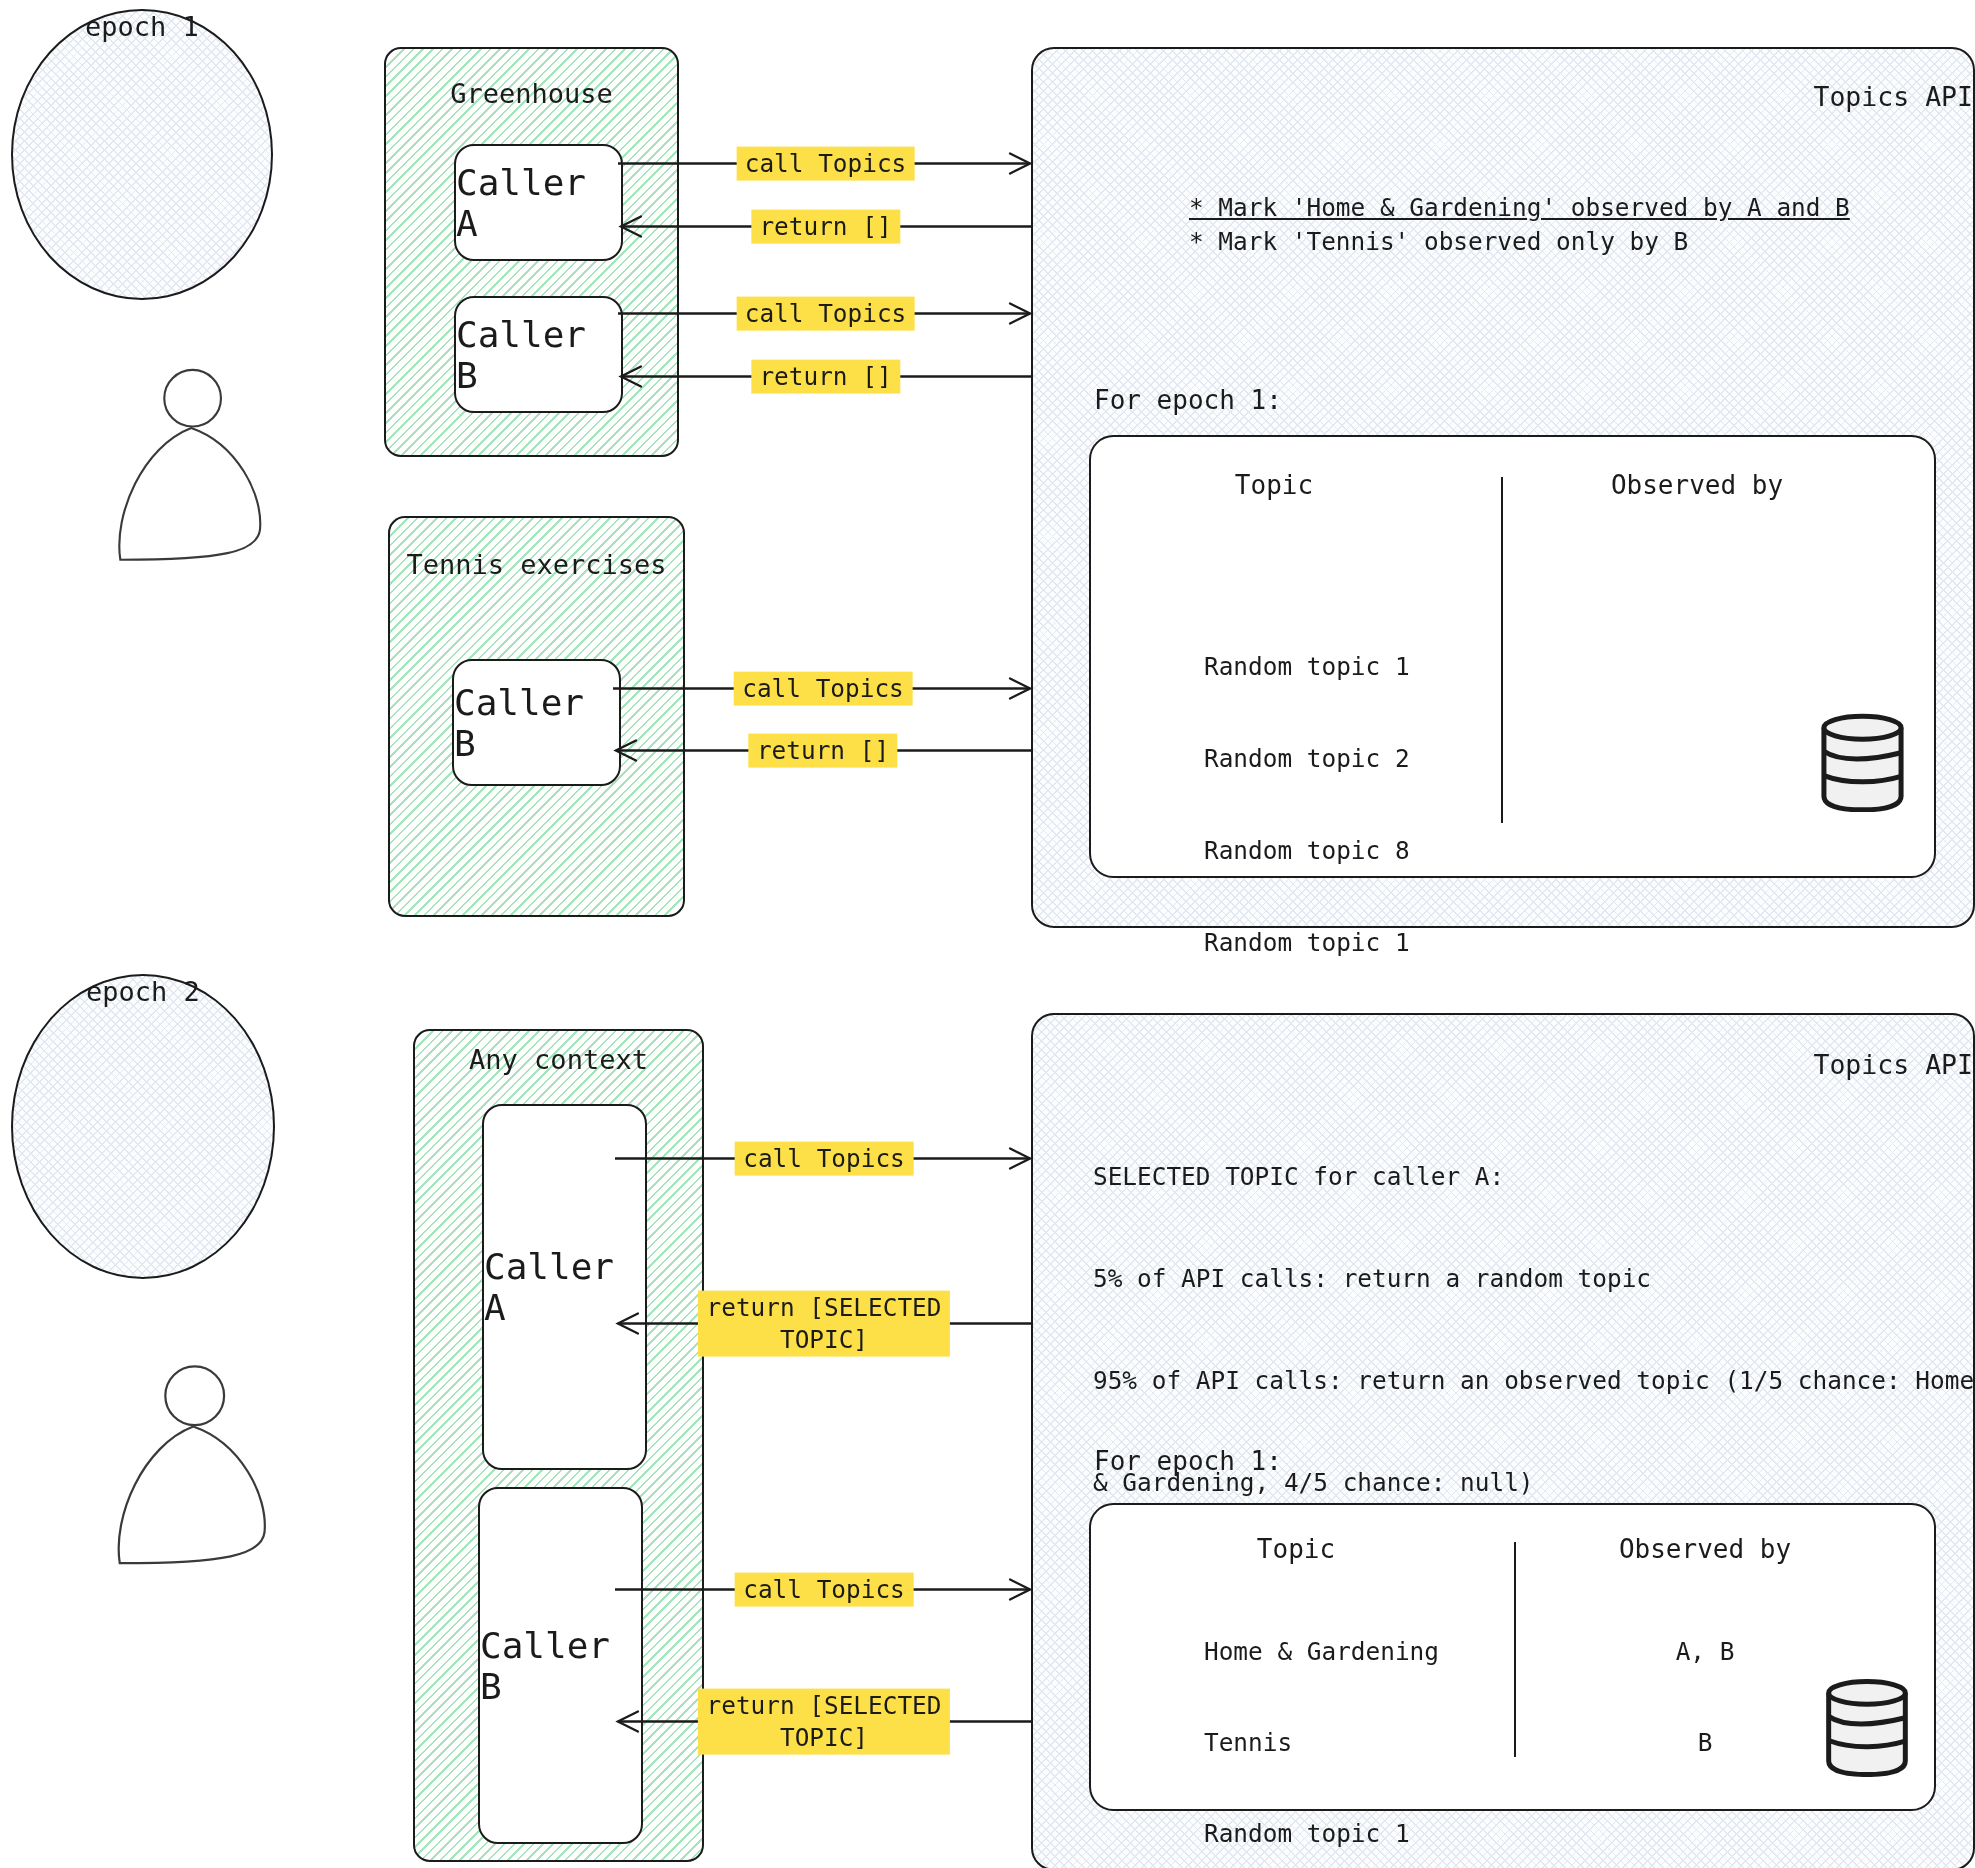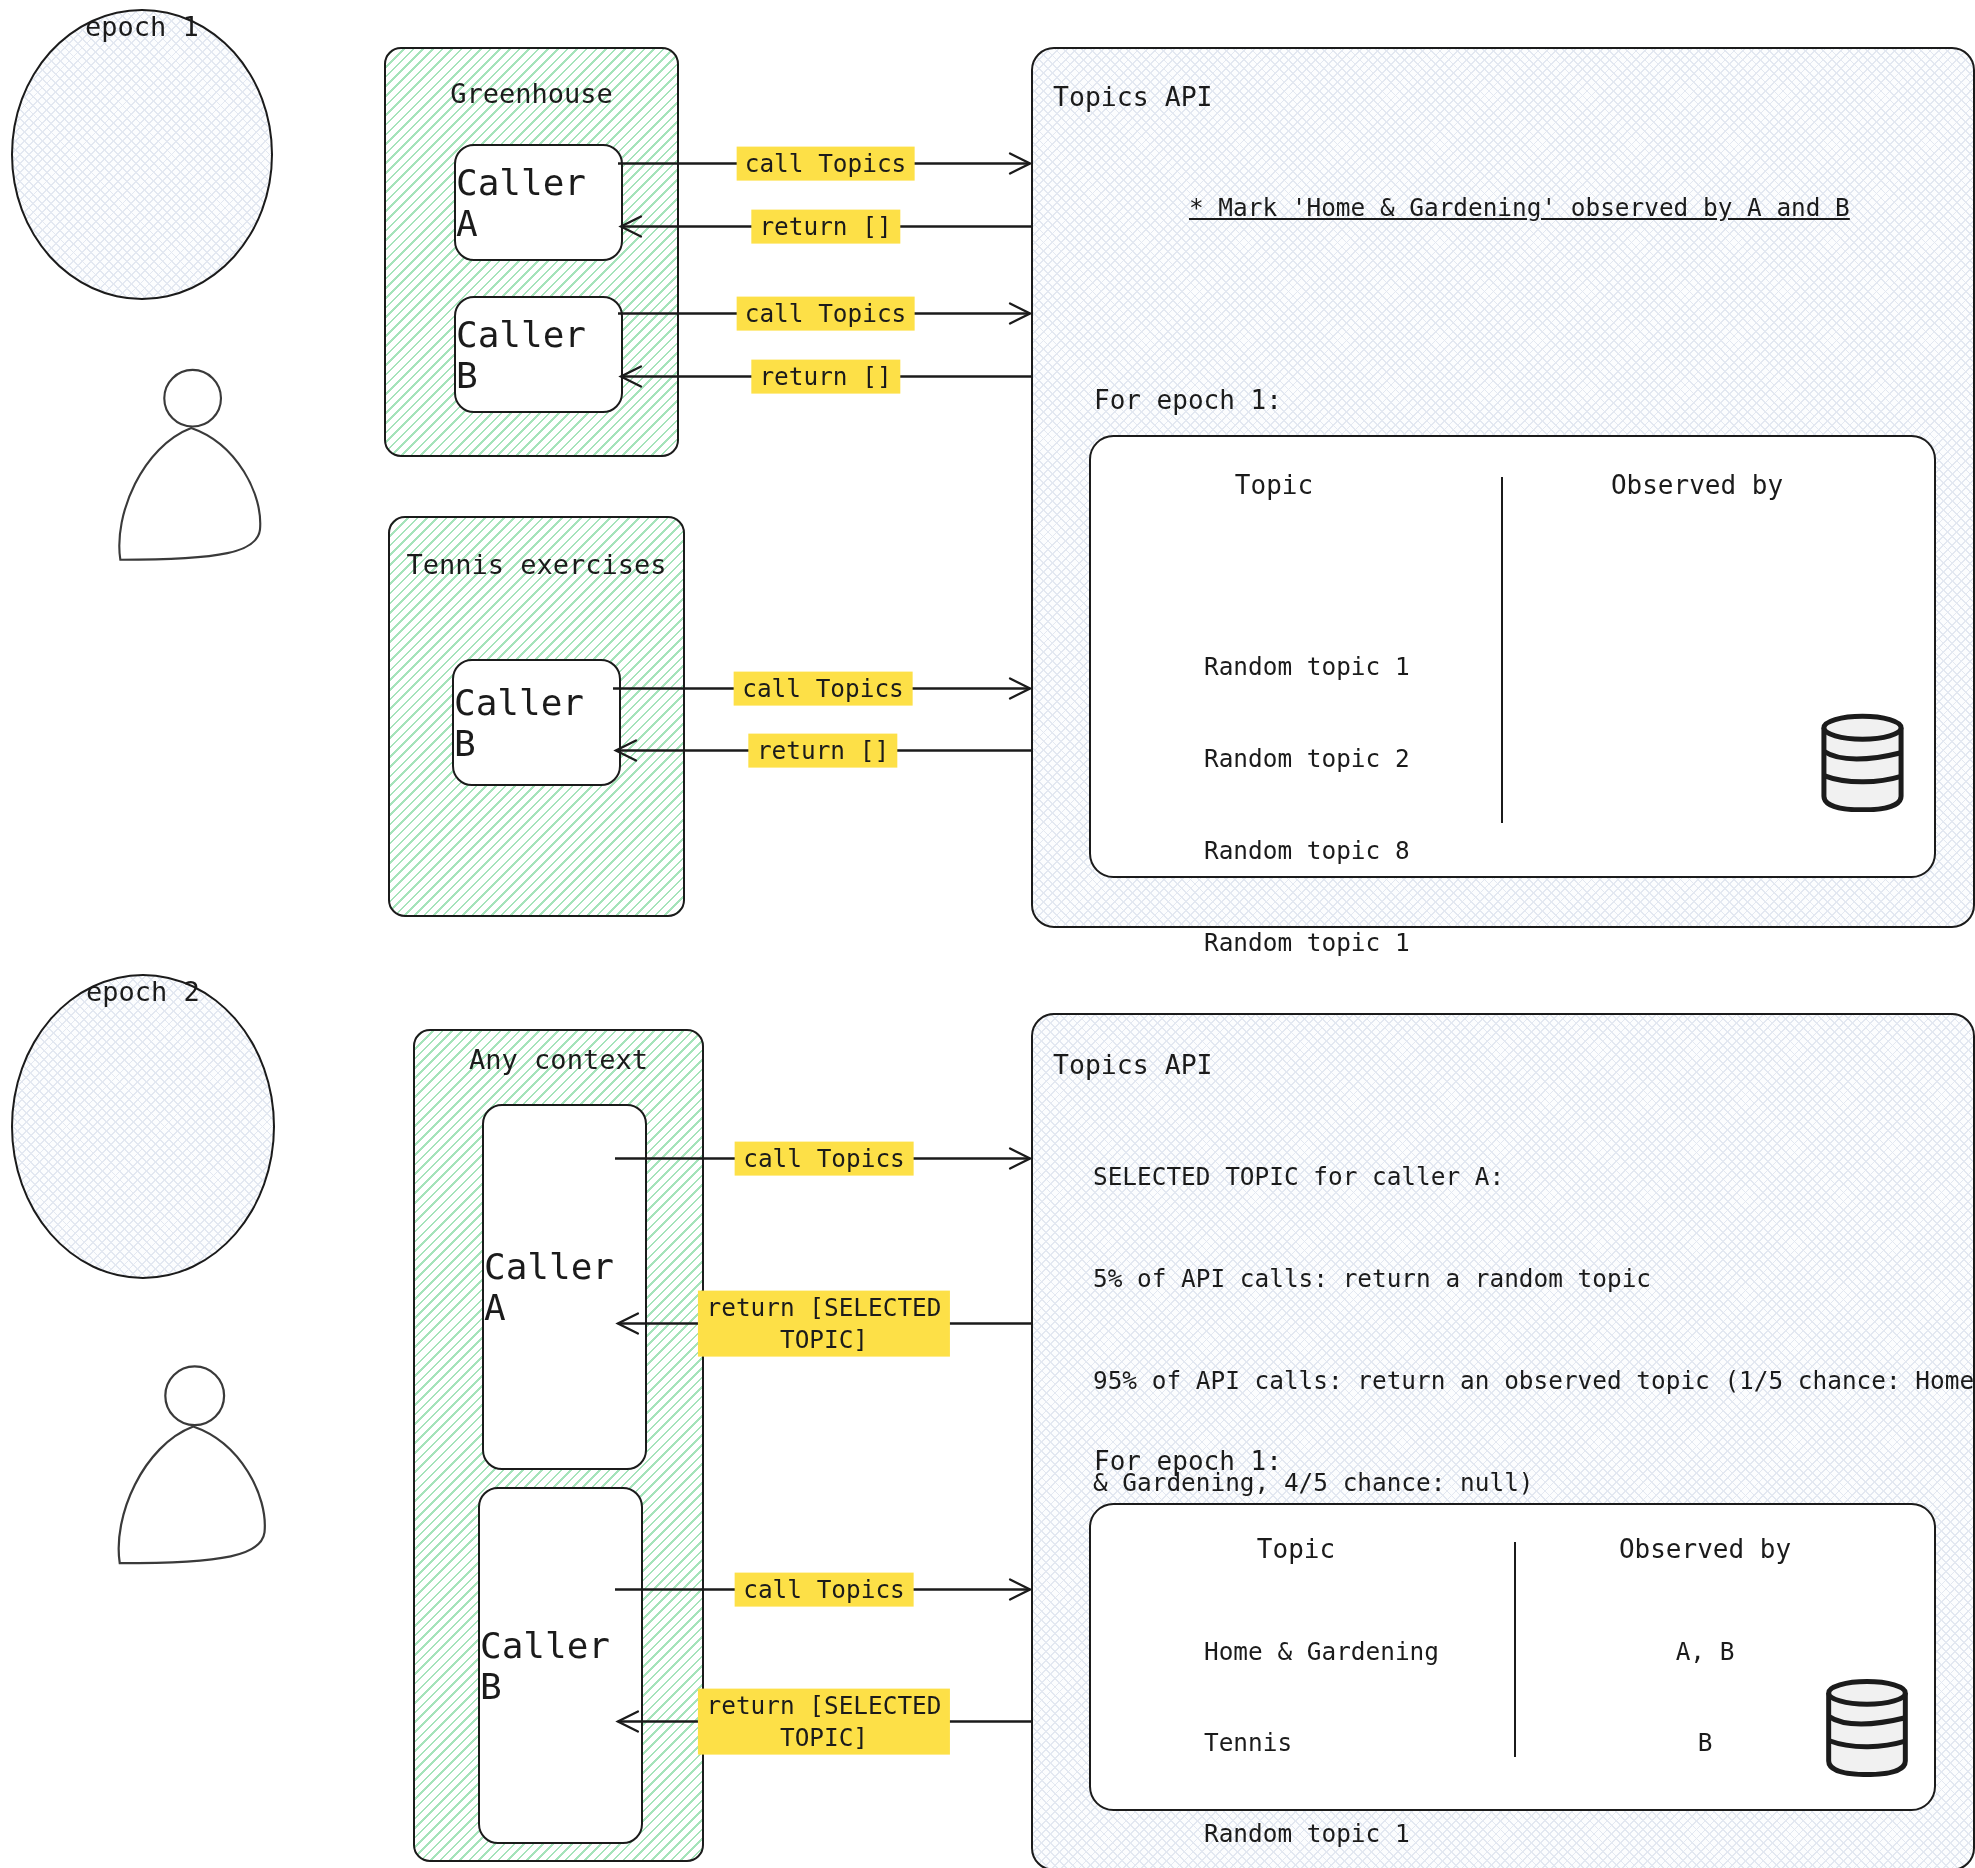--- a/index.html
+++ b/index.html
@@ -15,21 +15,21 @@
     background-image:
       repeating-linear-gradient(45deg, rgba(0,0,0,0) 0px, rgba(0,0,0,0) 5px, #e3e8f1 5px, #e3e8f1 6.3px),
       repeating-linear-gradient(135deg, rgba(0,0,0,0) 0px, rgba(0,0,0,0) 5px, #e3e8f1 5px, #e3e8f1 6.3px);
   }
   .ellipse{border:2.5px solid #1b1b1b;border-radius:50%;display:flex;align-items:flex-start;justify-content:center;}
   .ellipse .lbl{font-size:27px;}
   .gbox{border:2.5px solid #1b1b1b;border-radius:17px;}
   .gbox .gtitle{position:absolute;left:0;right:0;text-align:center;font-size:27px;}
   .caller{position:absolute;background:#ffffff;border:2.2px solid #1b1b1b;border-radius:20px;display:flex;align-items:center;justify-content:center;font-size:36px;}
   .api{border:2.5px solid #1b1b1b;border-radius:23px;}
-  .api-title{position:absolute;left:0;right:0;text-align:left;font-size:26.5px;margin-left:20px;}
+  .api-title{position:absolute;left:0;right:0;text-align:right;font-size:26.5px;margin-left:20px;}
   .api-text{position:absolute;font-size:24.4px;line-height:34px;white-space:pre;}
   .inner{position:absolute;background:#ffffff;border:2.2px solid #1b1b1b;border-radius:24.4px;}
   .thead{position:absolute;width:230px;text-align:center;font-size:26px;}
   .tdiv{position:absolute;width:2.2px;background:#1b1b1b;}
   .tcol{position:absolute;font-size:24.4px;white-space:pre;}
   .tcol div{height:34px;line-height:34px;}
   .tcol.c2 div{height:33px;line-height:33px;}
   .obs-col{text-align:center;width:230px;}
   
   .arrow{position:absolute;height:29px;pointer-events:none;}
@@ -108,20 +108,21 @@
   <svg width="420" height="29" viewBox="0 0 585 40">
       <line x1="4" y1="20" x2="585" y2="20" stroke="#1b1b1b" stroke-width="3.2"></line>
       <polyline points="32,6 4,20 32,34" fill="none" stroke="#1b1b1b" stroke-width="3.2" stroke-linecap="round"></polyline>
     </svg>
   <span class="arrow-label">return []</span>
 </div>
 
 <div class="abs api hatch-gray" style="left:1031px;top:47px;width:940px;height:877px;">
   <div class="api-title" style="top:32px;">Topics API</div>
   <div class="api-text" style="left:156px;top:142px;text-decoration:underline;">* Mark 'Home &amp; Gardening' observed by A and B</div>
+  <div class="api-text" style="left:156px;top:176px;">* Mark 'Tennis' observed only by B</div>
   <div class="api-text" style="left:61px;top:334px;font-size:26px;">For epoch 1:</div>
 
   <div class="inner" style="left:56px;top:386px;width:843px;height:439px;">
     <div class="thead" style="left:68px;top:33px;">Topic</div>
     <div class="thead" style="left:491px;top:33px;">Observed by</div>
     <div class="tdiv" style="left:410px;top:40px;height:346px;"></div>
     <div class="tcol" style="left:113px;top:155px;">
       <div>Random topic 1</div>
       <div>Random topic 2</div>
       <div>Random topic 8</div>

